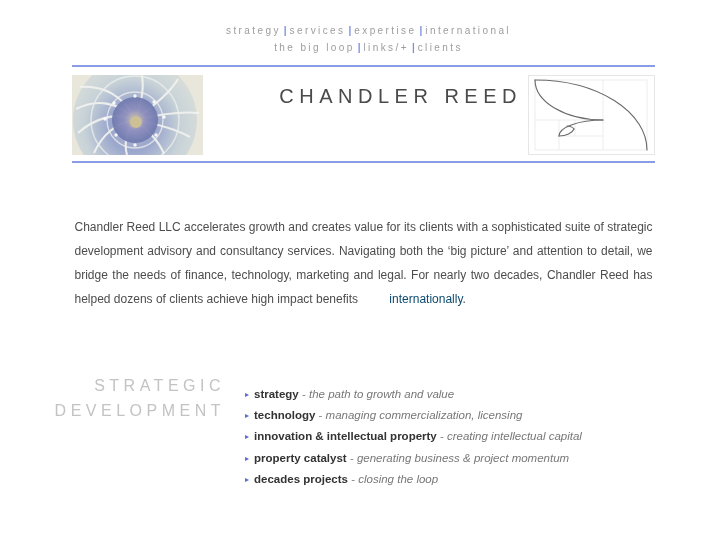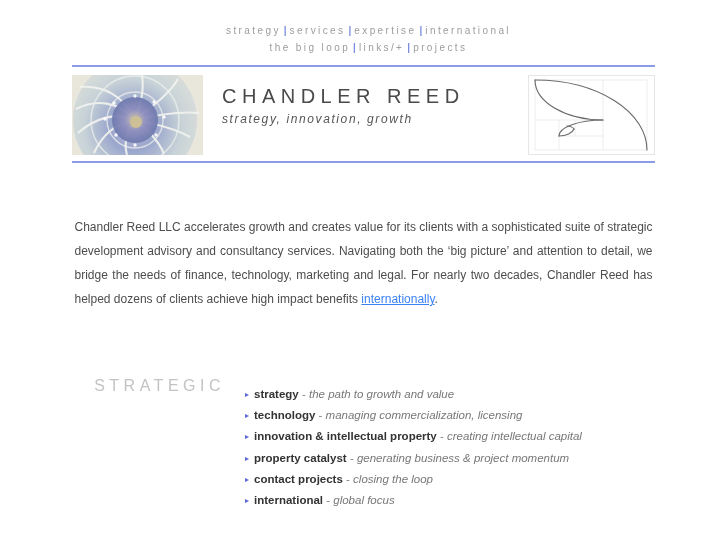--- a/index.html
+++ b/index.html
@@ -67,21 +67,21 @@
     overflow: hidden;
     background: #dfe4e0;
   }
   #shell-image svg { display: block; }
 
   #brand-block {
     position: absolute;
     left: 150px;
     top: 8px;
     width: 300px;
-    text-align: left;
+    text-align: right;
   }
   #brand-title {
     font-size: 20px;
     letter-spacing: 5.5px;
     color: #4a4a4a;
     font-weight: normal;
     line-height: 26px;
     white-space: nowrap;
   }
   #brand-tagline {
@@ -108,23 +108,23 @@
   
   #intro {
     width: 578px;
     margin: 52px auto 0 auto;
     font-size: 12px;
     color: #4d4d4d;
     line-height: 24px;
     text-align: justify;
   }
   #intro-link {
-    color: #3b82f6;
-    text-decoration: underline;
+    color: #0c4a6e;
     cursor: pointer;
+    margin-left: 28px;
   }
 
   
   #section {
     margin-top: 62px;
     position: relative;
     width: 727px;
     height: 150px;
     padding-left: 8px;
   }
@@ -170,21 +170,21 @@
   }
 </style>
 </head>
 <body>
 
 <div id="nav">
   <div class="nav-row">
     <a class="nav-link">strategy</a><span class="nav-sep">|</span><a class="nav-link">services</a><span class="nav-sep">|</span><a class="nav-link">expertise</a><span class="nav-sep">|</span><a class="nav-link">international</a>
   </div>
   <div class="nav-row">
-    <a class="nav-link">the big loop</a><span class="nav-sep">|</span><a class="nav-link">links/+</a><span class="nav-sep">|</span><a class="nav-link">projects</a>
+    <a class="nav-link">the big loop</a><span class="nav-sep">|</span><a class="nav-link">links/+</a><span class="nav-sep">|</span><a class="nav-link">clients</a>
   </div>
 </div>
 
 <div class="rule" id="rule-top"></div>
 
 <div id="banner">
 
   <div id="shell-image">
     <svg width="131" height="80" viewBox="0 0 131 80">
       <defs>
@@ -228,21 +228,20 @@
         <circle cx="84" cy="60" r="1.7"></circle>
           <circle cx="92" cy="42" r="1.7"></circle>
         <circle cx="82" cy="27" r="1.7"></circle>
           <circle cx="63" cy="21" r="1.7"></circle>
       </g>
     </svg>
   </div>
 
   <div id="brand-block">
     <div id="brand-title">CHANDLER REED</div>
-    <div id="brand-tagline">strategy, innovation, growth</div>
   </div>
 
   <div id="spiral-box">
     <svg width="125" height="78" viewBox="0 0 125 78">
       <g stroke="#ededed" stroke-width="1" fill="none">
         <rect x="6" y="4" width="112" height="70"></rect>
         <line x1="74" y1="4" x2="74" y2="74"></line>
         <line x1="6" y1="44" x2="74" y2="44"></line>
         <line x1="30" y1="44" x2="30" y2="74"></line>
         <line x1="30" y1="60" x2="74" y2="60"></line>
@@ -261,24 +260,24 @@
 </div>
 
 <div class="rule" id="rule-bottom"></div>
 
 <p id="intro"><span>Chandler Reed LLC accelerates growth and creates value for its clients with a sophisticated suite of strategic development advisory and consultancy services.  Navigating both the ‘big picture’ and attention to detail, we bridge the needs of finance, technology, marketing and legal. For nearly two decades, Chandler Reed has helped dozens of clients achieve high impact benefits </span><a id="intro-link">internationally</a><span>.</span></p>
 
 <div id="section">
 
   <div id="section-heading">
     <div>STRATEGIC</div>
+    <div>DEVELOPMENT</div>
   </div>
 
   <ul id="service-list">
     <li><span class="bullet">▸</span><span class="term">strategy</span><span class="dash"> - </span><span class="desc">the path to growth and value</span></li>
     <li><span class="bullet">▸</span><span class="term">technology</span><span class="dash"> - </span><span class="desc">managing commercialization, licensing</span></li>
     <li><span class="bullet">▸</span><span class="term">innovation &amp; intellectual property</span><span class="dash"> - </span><span class="desc">creating intellectual capital</span></li>
     <li><span class="bullet">▸</span><span class="term">property catalyst</span><span class="dash"> - </span><span class="desc">generating business &amp; project momentum</span></li>
-    <li><span class="bullet">▸</span><span class="term">contact projects</span><span class="dash"> - </span><span class="desc">closing the loop</span></li>
-    <li><span class="bullet">▸</span><span class="term">international</span><span class="dash"> - </span><span class="desc">global focus</span></li>
+    <li><span class="bullet">▸</span><span class="term">decades projects</span><span class="dash"> - </span><span class="desc">closing the loop</span></li>
   </ul>
 
 </div>
 
 </body></html>

